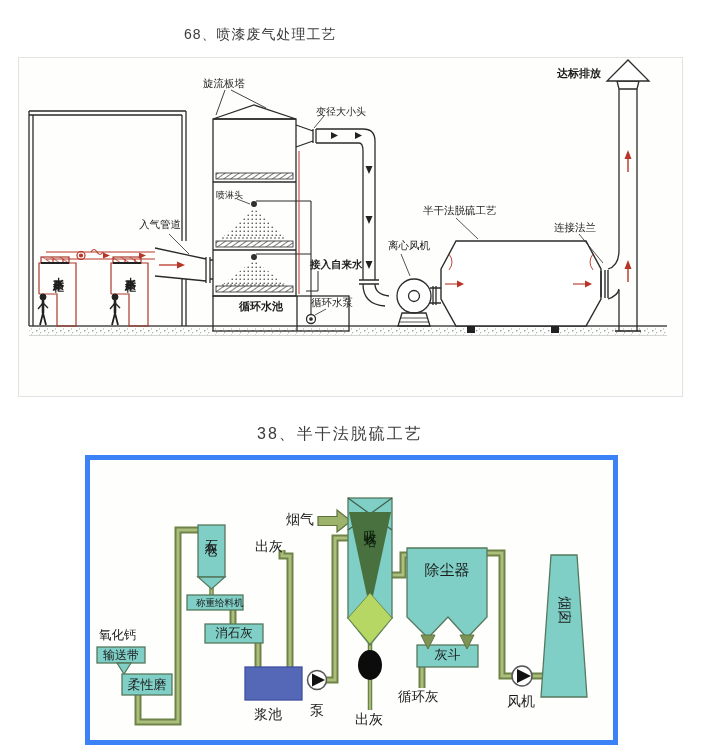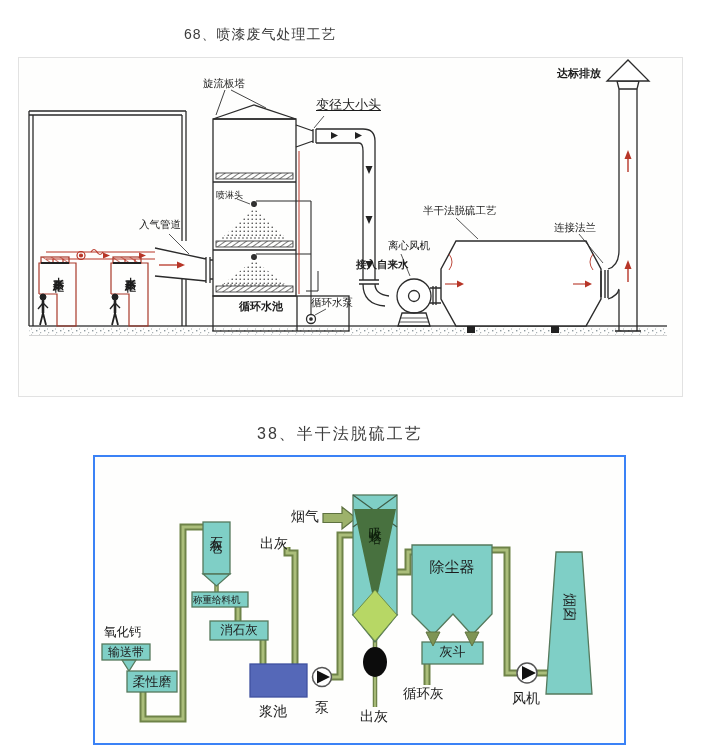--- a/index.html
+++ b/index.html
@@ -3,21 +3,21 @@
 <meta charset="utf-8">
 <style>
   html,body{margin:0;padding:0;background:#fff;}
   .page{position:relative;width:701px;height:756px;background:#ffffff;overflow:hidden;
         font-family:"Liberation Sans", sans-serif;}
   .sec-title{position:absolute;color:#3c3c3c;white-space:nowrap;}
   #title1{left:184px;top:26px;font-size:14px;letter-spacing:1px;}
   #title2{left:257px;top:424px;font-size:16px;letter-spacing:2px;}
   .panel{position:absolute;background:#fefefd;box-sizing:border-box;}
   #panel1{left:18px;top:57px;width:665px;height:340px;border:1px solid #e2e2e2;}
-  #panel2{left:85px;top:455px;width:533px;height:290px;border:2px solid #3b82f6;margin-left:8px;}
+  #panel2{left:85px;top:455px;width:533px;height:290px;border:5px solid #3b82f6;}
   .panel svg{position:absolute;left:0;top:0;}
   .lb{position:absolute;color:#1c1c1c;white-space:nowrap;line-height:1.05;}
   .vert{writing-mode:vertical-rl;text-orientation:upright;letter-spacing:2px;}
   .ctr{text-align:center;}
   #caption1{left:0;top:288px;width:665px;text-align:center;font-size:18px;
             font-weight:bold;letter-spacing:2px;color:#222;}
   .big-room{font-family:"Liberation Serif", serif;font-weight:bold;font-size:27px;
             letter-spacing:4px;color:#111;}
   .rot90{transform:rotate(90deg);transform-origin:center center;}
 </style>
@@ -174,25 +174,25 @@
           <line x1="609" y1="114" x2="609" y2="100" stroke-width="1.4"></line>
           <polygon points="605.5,101 612.5,101 609,92" stroke="none"></polygon>
           <line x1="609" y1="224" x2="609" y2="210" stroke-width="1.4"></line>
           <polygon points="605.5,211 612.5,211 609,202" stroke="none"></polygon>
         </g>
         <line x1="596" y1="273" x2="622" y2="273" stroke-width="1.6"></line>
       </g>
     </svg>
 
     <div class="lb" style="left:184px;top:20px;font-size:10.5px;">旋流板塔</div>
-    <div class="lb" style="left:297px;top:40px;font-size:13px;text-decoration:underline;">变径大小头</div>
+    <div class="lb" style="left:297px;top:49px;font-size:10px;">变径大小头</div>
     <div class="lb" style="left:538px;top:10px;font-size:11px;font-weight:600;">达标排放</div>
     <div class="lb" style="left:120px;top:161px;font-size:10.5px;">入气管道</div>
     <div class="lb" style="left:197px;top:133px;font-size:9px;">喷淋头</div>
-    <div class="lb" style="left:291px;top:201px;font-size:10.5px;font-weight:600;padding-left:46px;">接入自来水</div>
+    <div class="lb" style="left:291px;top:201px;font-size:10.5px;font-weight:600;">接入自来水</div>
     <div class="lb" style="left:369px;top:182px;font-size:10.5px;">离心风机</div>
     <div class="lb" style="left:404px;top:147px;font-size:10.5px;">半干法脱硫工艺</div>
     <div class="lb" style="left:535px;top:164px;font-size:10.5px;">连接法兰</div>
     <div class="lb" style="left:220px;top:243px;font-size:11px;font-weight:600;">循环水池</div>
     <div class="lb" style="left:292px;top:239px;font-size:10.5px;">循环水泵</div>
     <div class="lb vert" style="left:33px;top:210px;font-size:11px;font-weight:600;">水廉柜</div>
     <div class="lb vert" style="left:105px;top:210px;font-size:11px;font-weight:600;">水廉柜</div>
   </div>
 
   <div class="sec-title" id="title2">38、半干法脱硫工艺</div>
@@ -268,21 +268,21 @@
       </g>
       <g>
         <circle cx="432" cy="216" r="10" fill="#ffffff" stroke="#555" stroke-width="1.5"></circle>
         <polygon points="427,209 427,223 441,216" fill="#111"></polygon>
       </g>
     </svg>
 
     <div class="lb" style="left:196px;top:52px;font-size:14px;">烟气</div>
     <div class="lb" style="left:165px;top:79px;font-size:14px;">出灰</div>
     <div class="lb vert" style="left:114px;top:70px;font-size:13px;">石灰仓</div>
-    <div class="lb ctr" style="left:98px;top:138px;width:36px;font-size:9.5px;">称重给料机</div>
+    <div class="lb ctr" style="left:106px;top:138px;width:36px;font-size:9.5px;">称重给料机</div>
     <div class="lb ctr" style="left:115px;top:167px;width:58px;font-size:12.5px;">消石灰</div>
     <div class="lb" style="left:9px;top:169px;font-size:12.5px;">氧化钙</div>
     <div class="lb ctr" style="left:7px;top:189px;width:48px;font-size:12px;">输送带</div>
     <div class="lb ctr" style="left:32px;top:218px;width:50px;font-size:13px;">柔性磨</div>
     <div class="lb" style="left:164px;top:247px;font-size:14px;">浆池</div>
     <div class="lb" style="left:220px;top:243px;font-size:14px;">泵</div>
     <div class="lb" style="left:265px;top:252px;font-size:14px;">出灰</div>
     <div class="lb vert" style="left:273px;top:60px;font-size:13px;color:#0e1f0c;">吸收塔</div>
     <div class="lb ctr" style="left:317px;top:102px;width:80px;font-size:15px;">除尘器</div>
     <div class="lb ctr" style="left:327px;top:188px;width:61px;font-size:13px;">灰斗</div>

